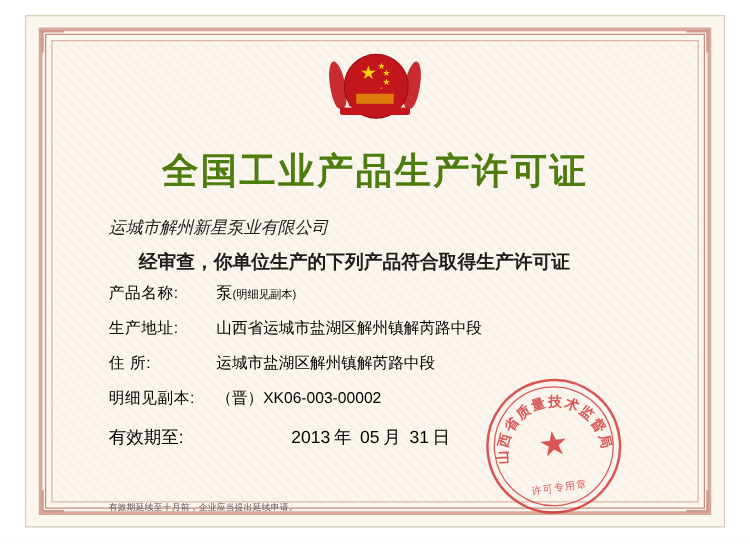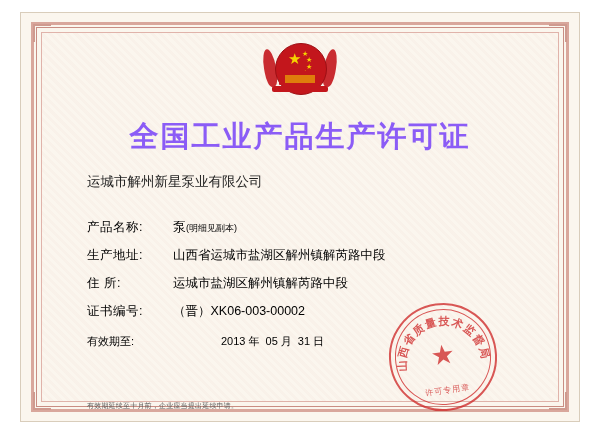--- a/index.html
+++ b/index.html
@@ -157,38 +157,39 @@
   .cert-title {
     position: absolute;
     top: 104px;
     left: 0;
     width: 100%;
     text-align: center;
     font-family: "DejaVu Sans", sans-serif;
     font-weight: bold;
     font-size: 29px;
     letter-spacing: 2px;
-    color: #8b5cf6;
+    color: #4d7c0f;
   }
 
   
   .body-block {
     position: absolute;
     left: 66px;
     top: 160px;
     right: 48px;
   }
   .line {
     font-family: "DejaVu Sans", sans-serif;
     color: #1d1d1d;
     white-space: nowrap;
   }
   .company {
     font-size: 13.5px;
-    margin-bottom: 27px;
+    margin-bottom: 9px;
+    font-style: italic;
   }
   .statement1 {
     font-size: 15px;
     font-weight: bold;
     text-indent: 24px;
     margin-bottom: 6px;
   }
   .statement2 {
     font-size: 15px;
     font-weight: bold;
@@ -209,30 +210,30 @@
   .field .val { }
   .field .val .small {
     font-size: 9px;
     vertical-align: baseline;
   }
   .field.product .val { font-size: 13px; }
 
   .bottom-row {
     display: flex;
     align-items: flex-end;
-    font-size: 11px;
+    font-size: 14px;
     margin-top: 14px;
   }
   .bottom-row .valid {
     display: flex;
     align-items: baseline;
   }
   .bottom-row .valid .lbl { width: 86px; flex: none; }
   .date-block {
-    margin-left: 48px;
+    margin-left: 60px;
     white-space: nowrap;
   }
   .date-block .n { margin: 0 3px; }
 
   .footnote {
     position: absolute;
     left: 66px;
     top: 388px;
     font-family: "DejaVu Sans", sans-serif;
     font-size: 7px;
@@ -319,38 +320,39 @@
       <div class="gate"></div>
       <div class="base"></div>
     </div>
 
     <div class="cert-title">全国工业产品生产许可证</div>
 
     <div class="body-block">
 
       <div class="line company">运城市解州新星泵业有限公司</div>
 
+      <div class="line statement1">经审查，你单位生产的下列产品符合取得生产许可证</div>
 
       <div class="field product">
         <span class="lbl">产品名称:</span>
         <span class="val"><span>泵</span><span class="small">(明细见副本)</span></span>
       </div>
 
       <div class="field">
         <span class="lbl">生产地址:</span>
         <span class="val">山西省运城市盐湖区解州镇解芮路中段</span>
       </div>
 
       <div class="field">
         <span class="lbl">住    所:</span>
         <span class="val">运城市盐湖区解州镇解芮路中段</span>
       </div>
 
       <div class="field">
-        <span class="lbl">证书编号:</span>
+        <span class="lbl">明细见副本:</span>
         <span class="val">（晋）XK06-003-00002</span>
       </div>
 
       <div class="bottom-row">
         <div class="valid">
           <span class="lbl">有效期至:</span>
         </div>
         <div class="date-block">
           <span>2013</span><span class="n">年</span>
           <span>05</span><span class="n">月</span>

